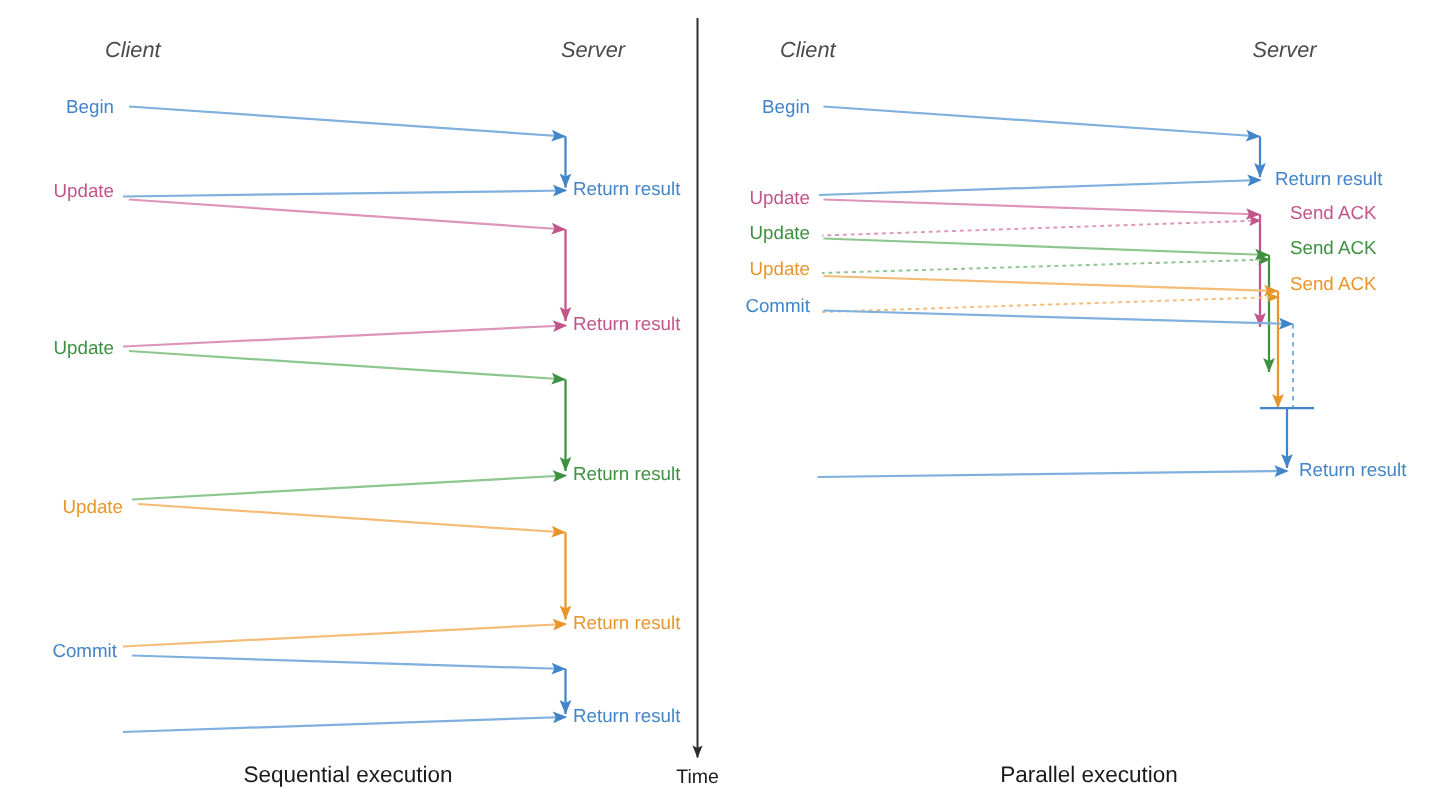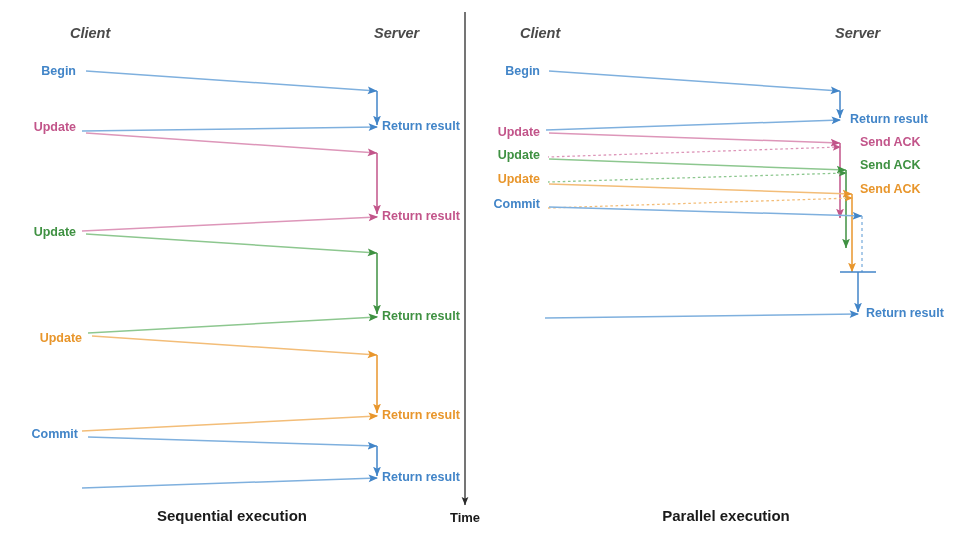--- a/index.html
+++ b/index.html
@@ -2,21 +2,21 @@
 <html><head>
 <meta charset="utf-8">
 <title>Sequential vs Parallel execution sequence diagram</title>
 <style>
   html,body{margin:0;padding:0;background:#ffffff;}
   body{
     width:960px;height:540px;overflow:hidden;
     font-family:"Liberation Sans","DejaVu Sans",sans-serif;
     -webkit-font-smoothing:antialiased;
   }
-  #stage{position:relative;width:960px;height:540px;background:#fff;font-weight:bold;}
+  #stage{position:relative;width:960px;height:540px;background:#fff;}
   svg#diagram{position:absolute;left:0;top:0;width:960px;height:540px;display:block;}
   .actor-label{font-style:italic;font-size:14.5px;fill:#4a4a4a;}
   .msg-label{font-size:12.5px;}
   .panel-caption{font-size:15px;fill:#1a1a1a;}
   .time-label{font-size:13px;fill:#1a1a1a;}
 </style>
 </head>
 <body>
 
 <div id="stage">

